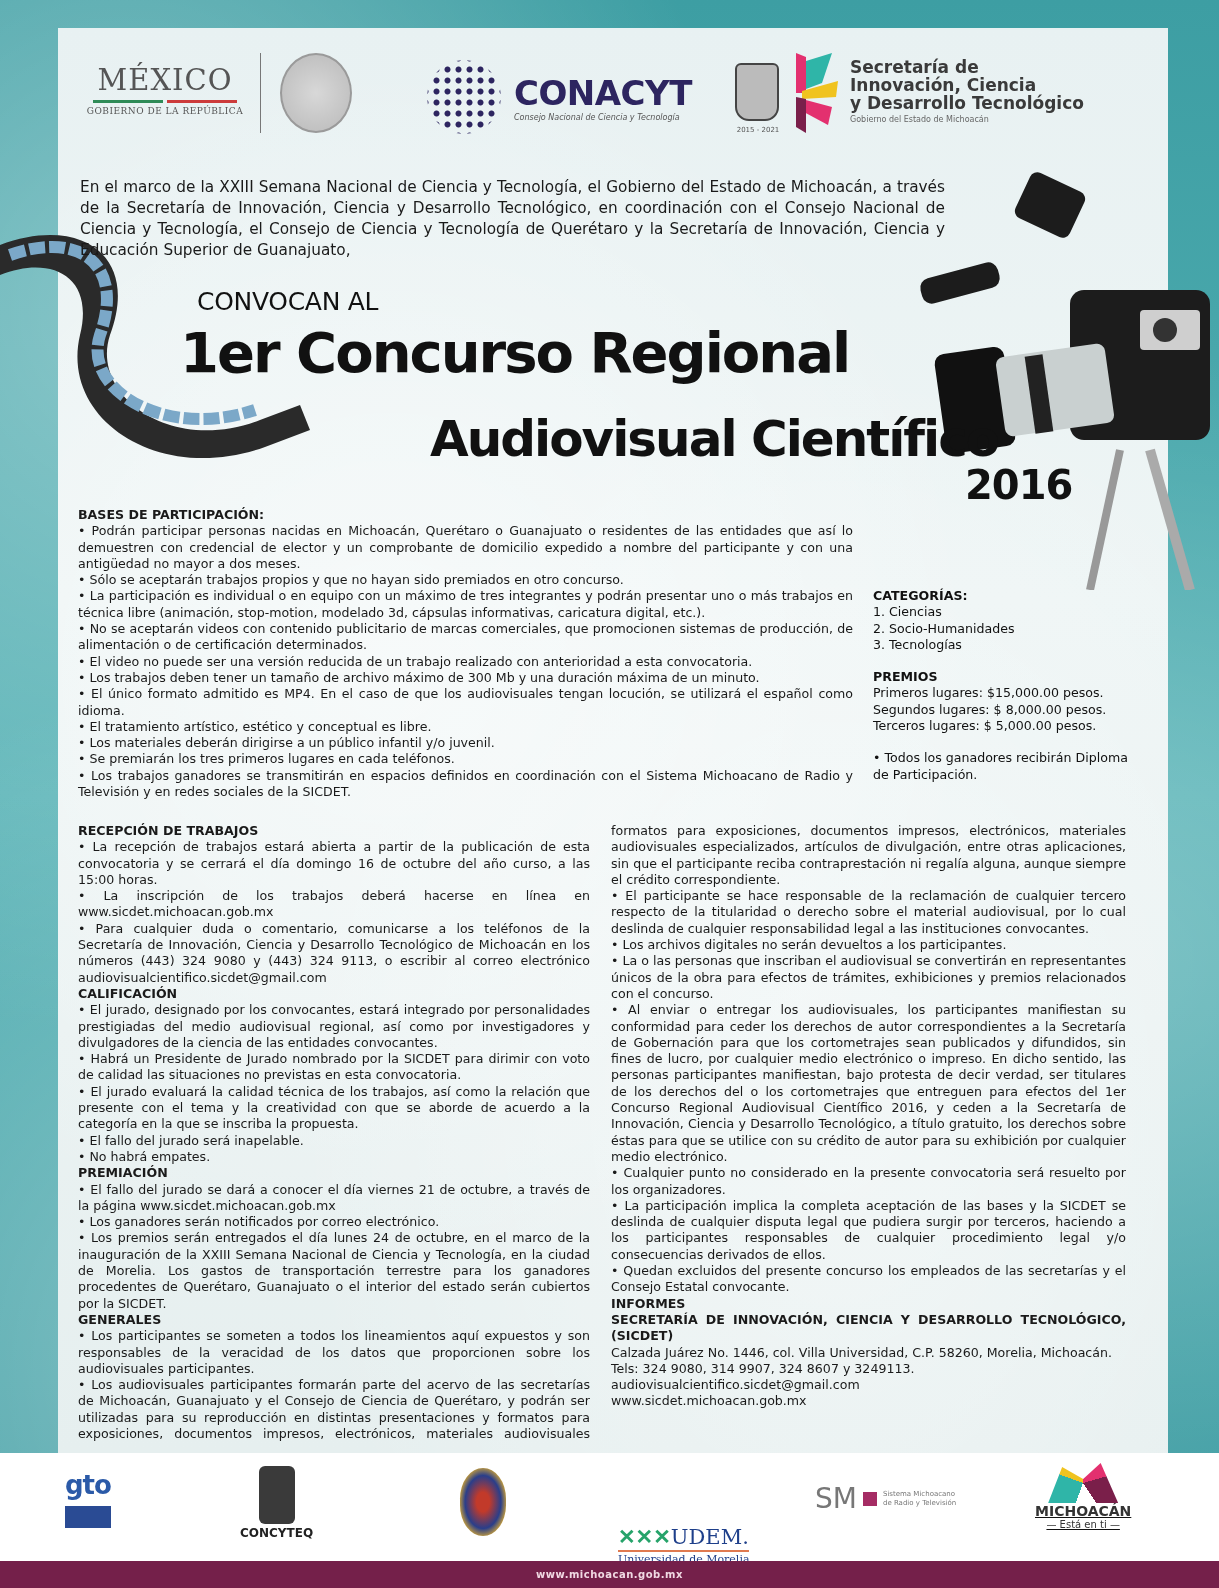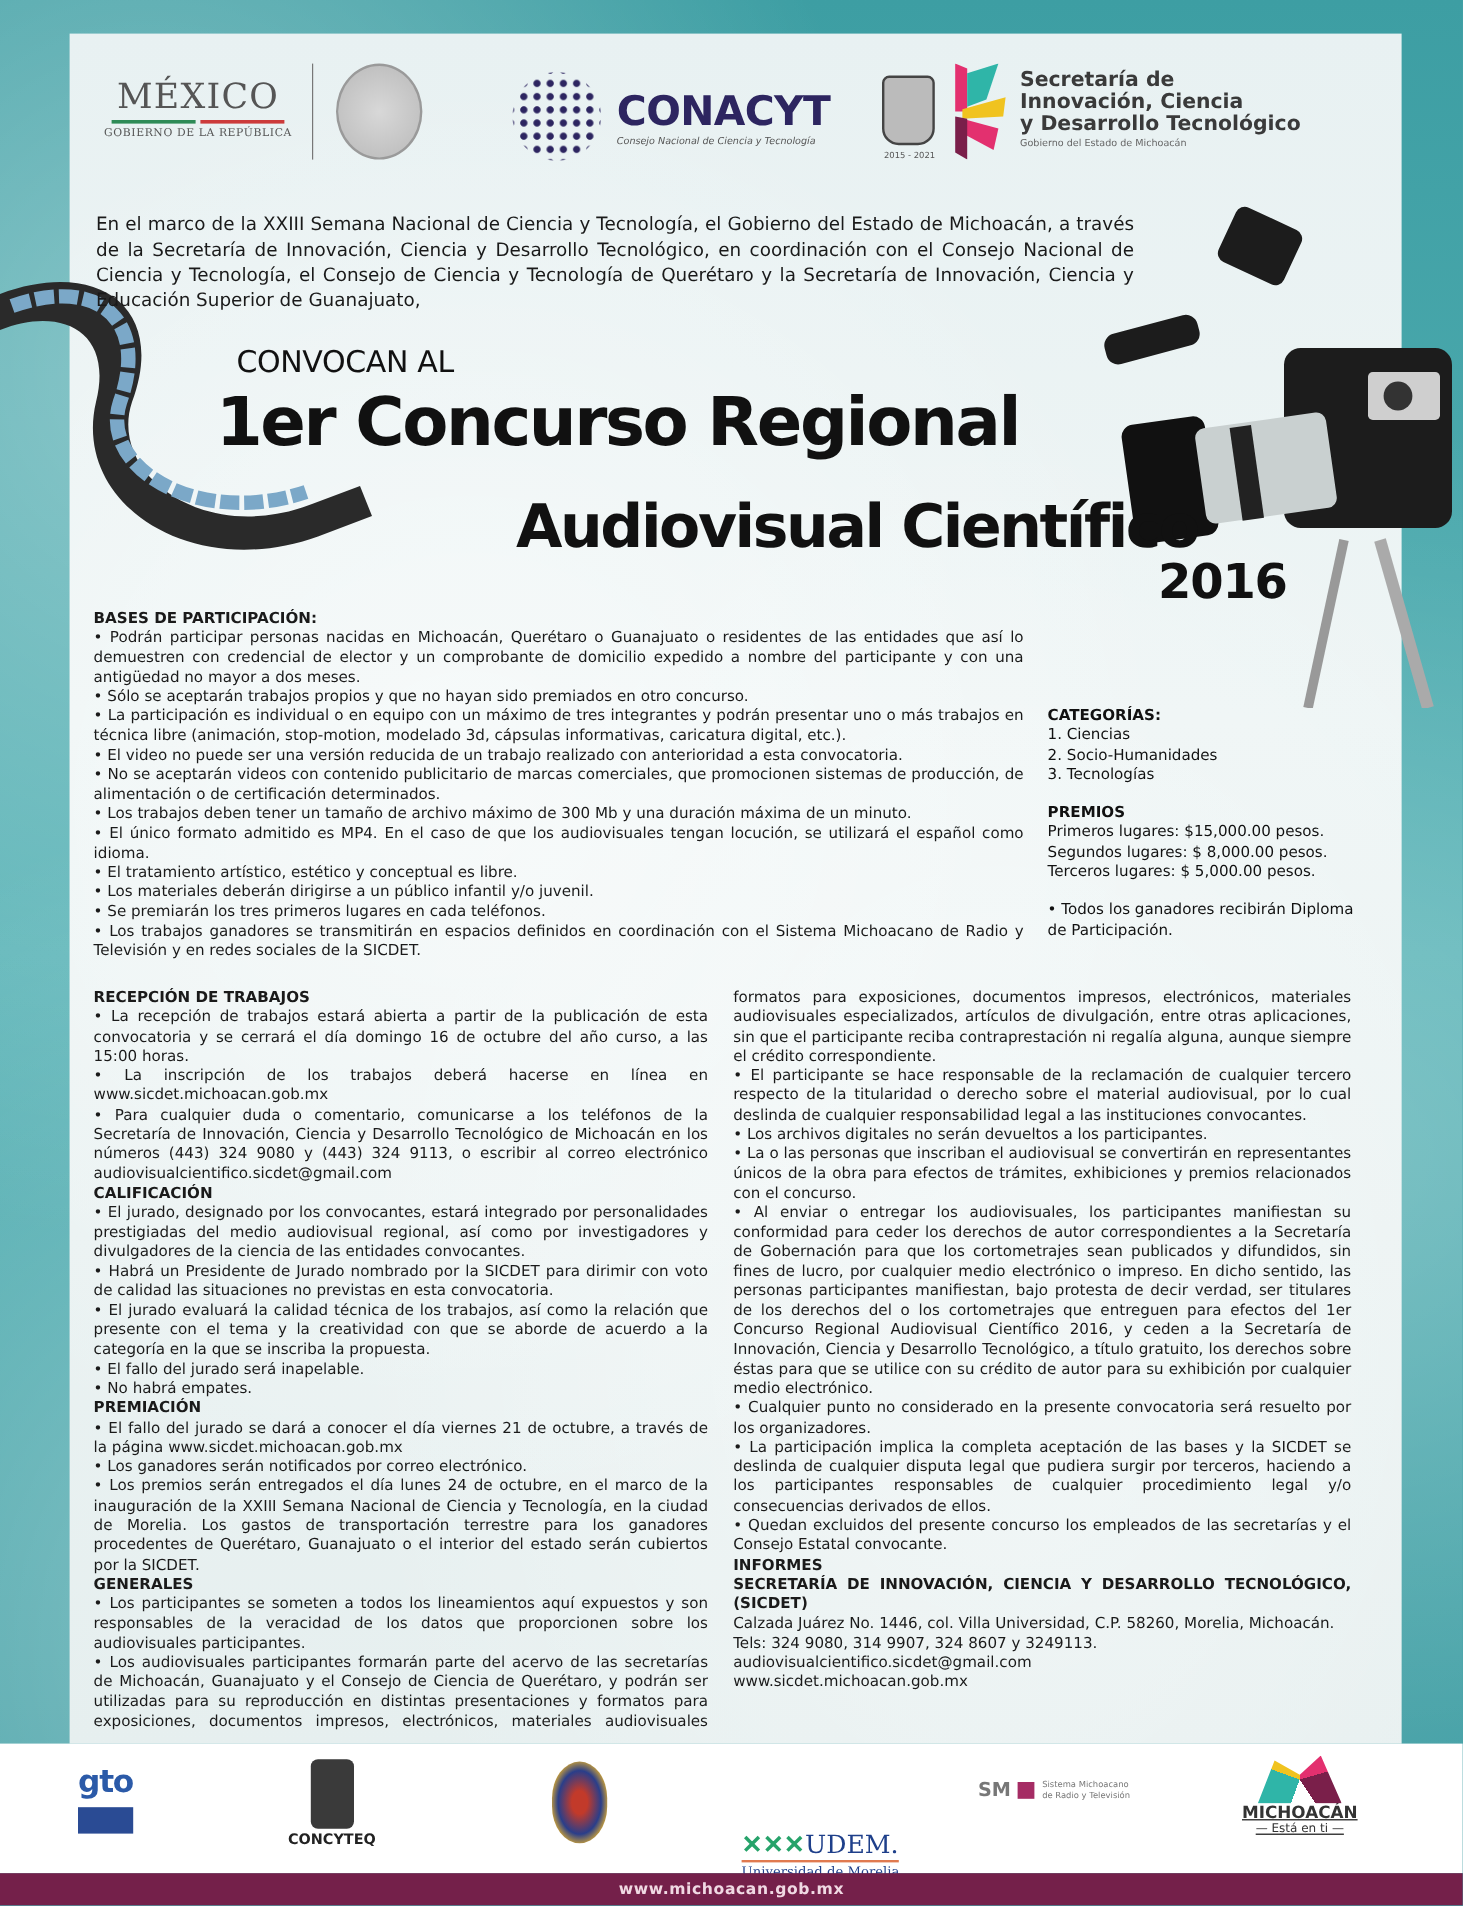--- a/index.html
+++ b/index.html
@@ -29,21 +29,21 @@
   }
   .bottom-strip {
     position: absolute; left: 0; top: 1453px; width: 1219px; height: 108px;
     background: #ffffff;
   }
   .footer-bar {
     position: absolute; left: 0; top: 1561px; width: 1219px; height: 27px;
     background: #74204a;
     display: flex; align-items: center; justify-content: center;
   }
-  .footer-bar span { color: #f0d9e3; font-weight: bold; font-size: 13px; letter-spacing: 0.5px; }
+  .footer-bar span { color: #f0d9e3; font-weight: bold; font-size: 10px; letter-spacing: 0.5px; }
 
   
   .logos-top { position: absolute; top: 48px; left: 80px; width: 1060px; height: 90px; }
   .mx-logo { position: absolute; left: 5px; top: 15px; width: 160px; text-align: center; }
   .mx-logo .mx-word { font-family: "DejaVu Serif", serif; font-size: 29px; color: #555; letter-spacing: 1px; }
   .mx-logo .mx-lines { display: flex; gap: 4px; margin: 3px 8px; }
   .mx-logo .mx-lines i { flex: 1; height: 3px; display: block; }
   .mx-logo .mx-sub { font-family: "DejaVu Serif", serif; font-size: 9px; color: #555; letter-spacing: 0.5px; }
   .divider-v { position: absolute; left: 180px; top: 5px; width: 1px; height: 80px; background: #777; }
   .seal { position: absolute; left: 200px; top: 5px; width: 72px; height: 80px; border-radius: 50%;
@@ -95,21 +95,21 @@
   .concyteq .cbox { width: 36px; height: 58px; background: #3a3a3a; border-radius: 6px; margin: 0 auto; }
   .concyteq .cl { font-size: 12px; font-weight: bold; color: #222; margin-top: 2px; }
   .umsnh { left: 460px; top: 1468px; width: 46px; height: 68px; border-radius: 50%/45%;
            background: radial-gradient(ellipse, #c23a2a 20%, #2a3e8a 55%, #d2a534 75%); }
   .udem { left: 618px; top: 1478px; margin-top: 46px; }
   .udem .u1 { font-family: "DejaVu Serif", serif; font-size: 21px; color: #1e3f8a; }
   .udem .u1 b { color: #26a36a; font-weight: bold; }
   .udem .uline { height: 2px; background: #e07a50; margin: 1px 0; }
   .udem .u2 { font-family: "DejaVu Serif", serif; font-size: 11px; color: #1e3f8a; }
   .sm { left: 815px; top: 1482px; display: flex; align-items: center; gap: 6px; }
-  .sm .smw { font-size: 16px; font-weight: bold; color: #777; }
+  .sm .smw { font-size: 28px; font-weight: normal; color: #777; }
   .sm .smsq { width: 14px; height: 14px; background: #a52c64; }
   .sm .smt { font-size: 7px; color: #777; line-height: 9px; }
   .mich { left: 1035px; top: 1463px; text-align: center; text-decoration: underline; }
   .mich .mstar { width: 70px; height: 40px; margin: 0 auto;
        background: conic-gradient(from 200deg, #2fb5a8 0 25%, #f0c31f 0 45%, #e3306f 0 65%, #7a1f4a 0 85%, transparent 0); clip-path: polygon(0 100%, 20% 10%, 50% 40%, 75% 0, 100% 100%); }
   .mich .mt { font-size: 14px; font-weight: bold; color: #333; }
   .mich .ms { font-size: 10px; color: #333; }
 </style>
 </head>
 <body>
@@ -174,22 +174,22 @@
 <div class="convocan">CONVOCAN AL</div>
 <div class="title1">1er Concurso Regional</div>
 <div class="title2">Audiovisual Científico</div>
 <div class="title3">2016</div>
 
 <div class="bases txt">
   <h4>BASES DE PARTICIPACIÓN:</h4>
   <p>• Podrán participar personas nacidas en Michoacán, Querétaro o Guanajuato o residentes de las entidades que así lo demuestren con credencial de elector y un comprobante de domicilio expedido a nombre del participante y con una antigüedad no mayor a dos meses.</p>
   <p>• Sólo se aceptarán trabajos propios y que no hayan sido premiados en otro concurso.</p>
   <p>• La participación es individual o en equipo con un máximo de tres integrantes y podrán presentar uno o más trabajos en técnica libre (animación, stop-motion, modelado 3d, cápsulas informativas, caricatura digital, etc.).</p>
+  <p>• No se aceptarán videos con contenido publicitario de marcas comerciales, que promocionen sistemas de producción, de alimentación o de certificación determinados.</p>
   <p>• El video no puede ser una versión reducida de un trabajo realizado con anterioridad a esta convocatoria.</p>
-  <p>• No se aceptarán videos con contenido publicitario de marcas comerciales, que promocionen sistemas de producción, de alimentación o de certificación determinados.</p>
   <p>• Los trabajos deben tener un tamaño de archivo máximo de 300 Mb y una duración máxima de un minuto.</p>
   <p>• El único formato admitido es MP4. En el caso de que los audiovisuales tengan locución, se utilizará el español como idioma.</p>
   <p>• El tratamiento artístico, estético y conceptual es libre.</p>
   <p>• Los materiales deberán dirigirse a un público infantil y/o juvenil.</p>
   <p>• Se premiarán los tres primeros lugares en cada teléfonos.</p>
   <p>• Los trabajos ganadores se transmitirán en espacios definidos en coordinación con el Sistema Michoacano de Radio y Televisión y en redes sociales de la SICDET.</p>
 </div>
 
 <div class="side">
   <h4>CATEGORÍAS:</h4>

